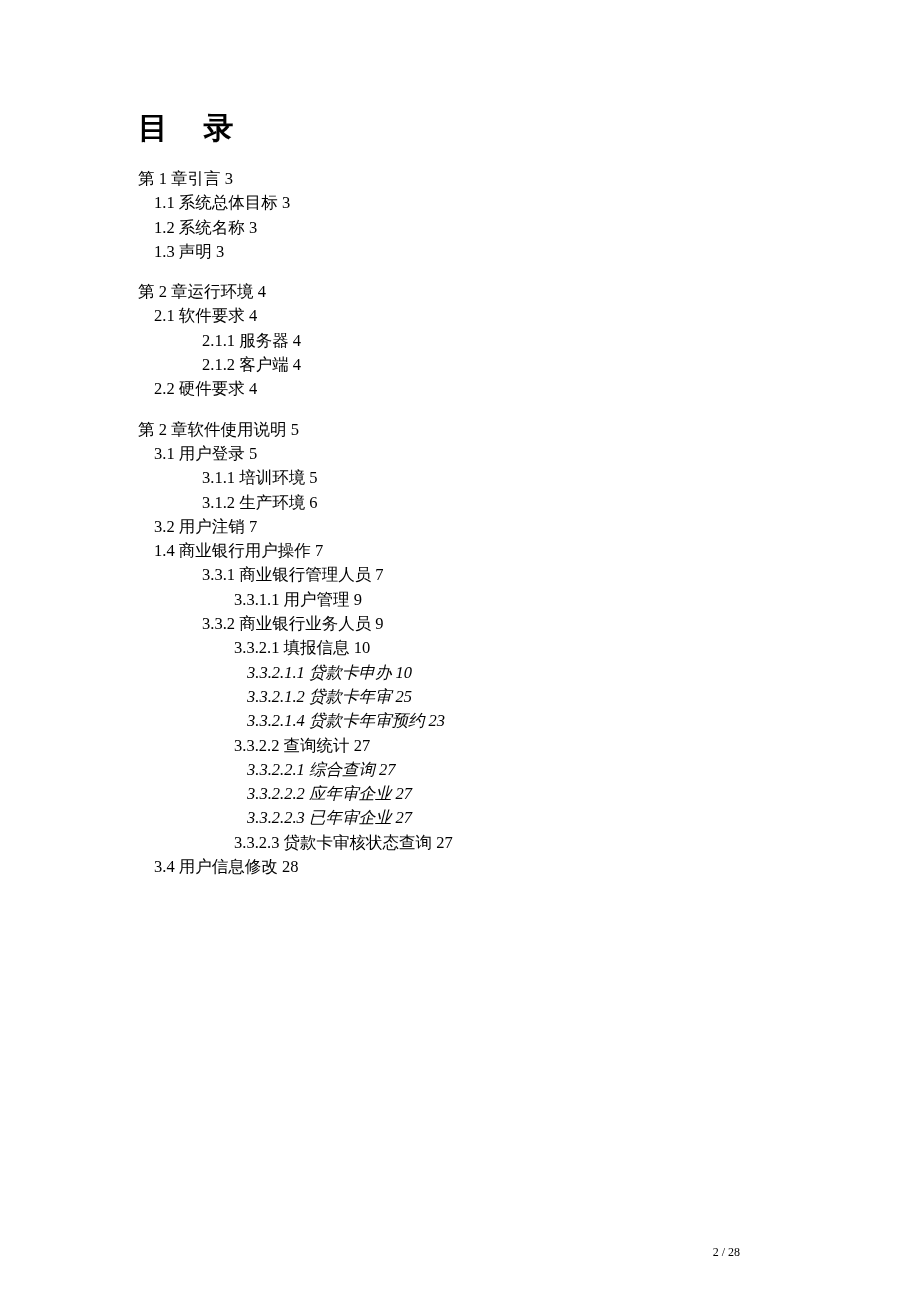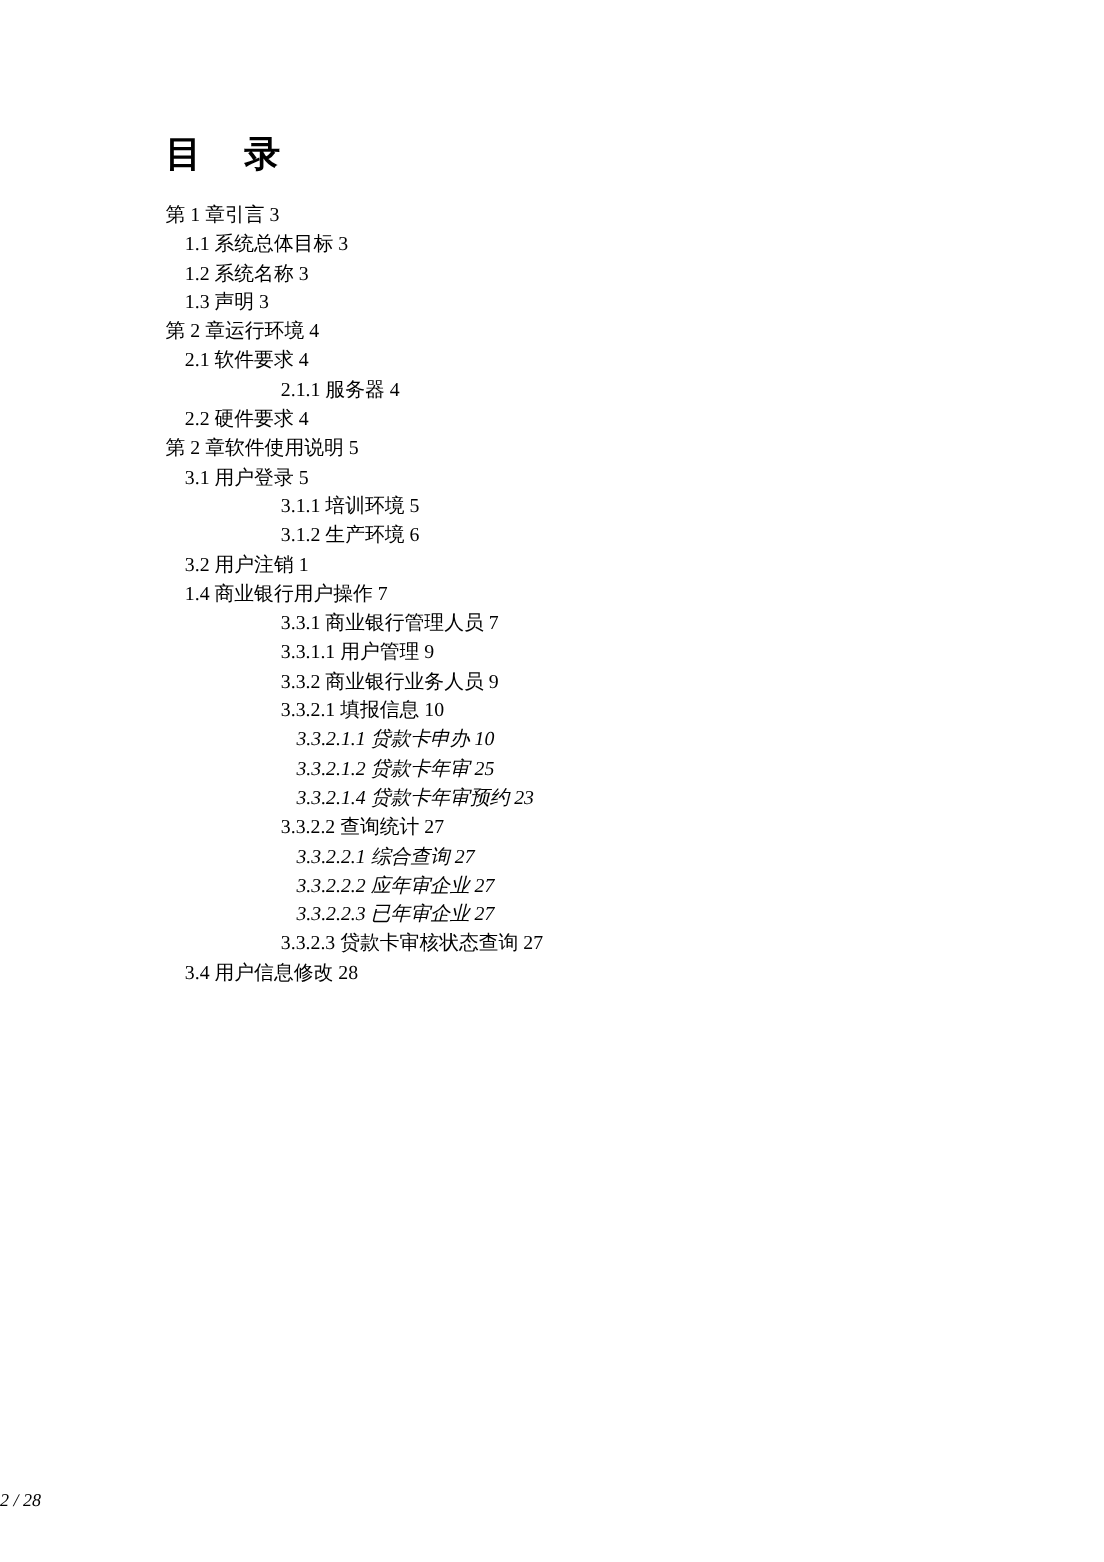--- a/index.html
+++ b/index.html
@@ -26,54 +26,54 @@
       font-size: 30px;
       font-weight: bold;
       letter-spacing: 14px;
       margin-bottom: 18px;
     }
     .toc-entry {
       font-size: 16.5px;
       line-height: 24.3px;
       white-space: nowrap;
     }
-    .l0 { margin-left: 0px; }
+    .l0 { margin-left: 0px; margin-top: 16px; }
     .l1 { margin-left: 16px; }
-    .l2 { margin-left: 96px; }
+    .l2 { margin-left: 64px; }
     .l3 { margin-left: 96px; }
     .l4 { margin-left: 109px; font-style: italic; }
     .page-number {
       position: absolute;
       bottom: 42px;
       left: 0;
       right: 0;
-      text-align: left;
-      font-size: 15px;
-      font-style: italic;
+      text-align: right;
+      font-size: 12px;
     }
   </style>
 </head>
 <body>
 
 <div class="page">
   <div class="toc-title">目 录</div>
   <div id="toc-list">
       <div class="toc-entry l0">第 1 章引言 3</div>
       <div class="toc-entry l1">1.1 系统总体目标 3</div>
       <div class="toc-entry l1">1.2 系统名称 3</div>
       <div class="toc-entry l1">1.3 声明 3</div>
       <div class="toc-entry l0">第 2 章运行环境 4</div>
       <div class="toc-entry l1">2.1 软件要求 4</div>
       <div class="toc-entry l2">2.1.1 服务器 4</div>
+      <div class="toc-entry l2">2.1.2 客户端 4</div>
       <div class="toc-entry l1">2.2 硬件要求 4</div>
       <div class="toc-entry l0">第 2 章软件使用说明 5</div>
       <div class="toc-entry l1">3.1 用户登录 5</div>
       <div class="toc-entry l2">3.1.1 培训环境 5</div>
       <div class="toc-entry l2">3.1.2 生产环境 6</div>
-      <div class="toc-entry l1">3.2 用户注销 1</div>
+      <div class="toc-entry l1">3.2 用户注销 7</div>
       <div class="toc-entry l1">1.4 商业银行用户操作 7</div>
       <div class="toc-entry l2">3.3.1 商业银行管理人员 7</div>
       <div class="toc-entry l3">3.3.1.1 用户管理 9</div>
       <div class="toc-entry l2">3.3.2 商业银行业务人员 9</div>
       <div class="toc-entry l3">3.3.2.1 填报信息 10</div>
       <div class="toc-entry l4">3.3.2.1.1 贷款卡申办 10</div>
       <div class="toc-entry l4">3.3.2.1.2 贷款卡年审 25</div>
       <div class="toc-entry l4">3.3.2.1.4 贷款卡年审预约 23</div>
       <div class="toc-entry l3">3.3.2.2 查询统计 27</div>
       <div class="toc-entry l4">3.3.2.2.1 综合查询 27</div>

